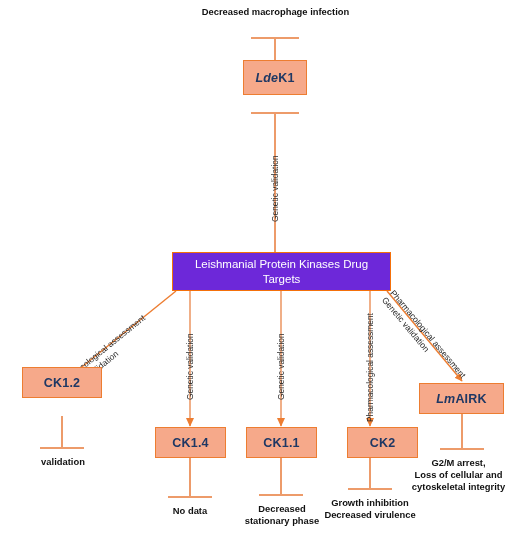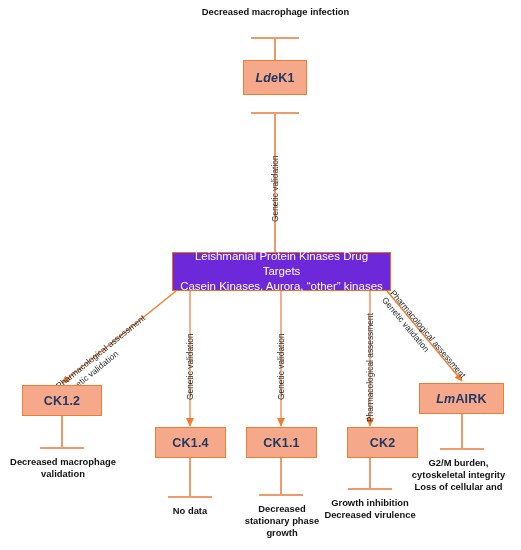--- a/index.html
+++ b/index.html
@@ -133,68 +133,65 @@
   </div>
 
   <div class="node" style="left:243px; top:60px; width:64px; height:35px;">
     <span><span class="ital">Lde</span><span>K1</span></span>
   </div>
 
   <div class="vlabel" style="left:270px; top:222px;">Genetic validation</div>
 
   <div class="hub" style="left:172px; top:252px; width:219px; height:39px;">
     <div>Leishmanial Protein Kinases Drug Targets</div>
-    <div>Casein Kinases, Aurora, “other” kinases</div>
   </div>
 
   <div class="diag-label" style="left:54px; top:383px; transform: rotate(-39deg);">
     <div>Pharmacological assessment</div>
     <div>Genetic validation</div>
   </div>
-  <div class="node" style="left:22px; top:385px; width:80px; height:31px;">
+  <div class="node" style="left:22px; top:367px; width:80px; height:31px;">
     <span>CK1.2</span>
   </div>
   <div class="outcome" style="left:0px; top:456px; width:126px;">
-    <div>Decreased macrophage</div>
     <div>validation</div>
   </div>
 
   <div class="vlabel" style="left:185px; top:400px;">Genetic validation</div>
   <div class="node" style="left:155px; top:427px; width:71px; height:31px;">
     <span>CK1.4</span>
   </div>
   <div class="outcome" style="left:140px; top:505px; width:100px;">
     <div>No data</div>
   </div>
 
   <div class="vlabel" style="left:276px; top:400px;">Genetic validation</div>
   <div class="node" style="left:246px; top:427px; width:71px; height:31px;text-align:right;">
     <span>CK1.1</span>
   </div>
   <div class="outcome" style="left:227px; top:503px; width:110px;">
     <div>Decreased</div>
     <div>stationary phase</div>
-    <div>growth</div>
   </div>
 
   <div class="vlabel" style="left:365px; top:422px;">Pharmacological assessment</div>
   <div class="node" style="left:335px; top:427px; width:71px; height:31px;margin-left:12px;">
     <span>CK2</span>
   </div>
   <div class="outcome" style="left:311px; top:497px; width:118px;">
     <div>Growth inhibition</div>
     <div>Decreased virulence</div>
   </div>
 
   <div class="diag-label" style="left:396px; top:288px; transform: rotate(50deg);">
     <div>Pharmacological assessment</div>
     <div>Genetic validation</div>
   </div>
   <div class="node" style="left:419px; top:383px; width:85px; height:31px;">
     <span><span class="ital">Lm</span><span>AIRK</span></span>
   </div>
   <div class="outcome" style="left:396px; top:457px; width:125px;">
-    <div>G2/M burden,</div>
+    <div>G2/M arrest,</div>
+    <div>Loss of cellular and</div>
     <div>cytoskeletal integrity</div>
-    <div>Loss of cellular and</div>
   </div>
 
 </div>
 
 </body></html>

